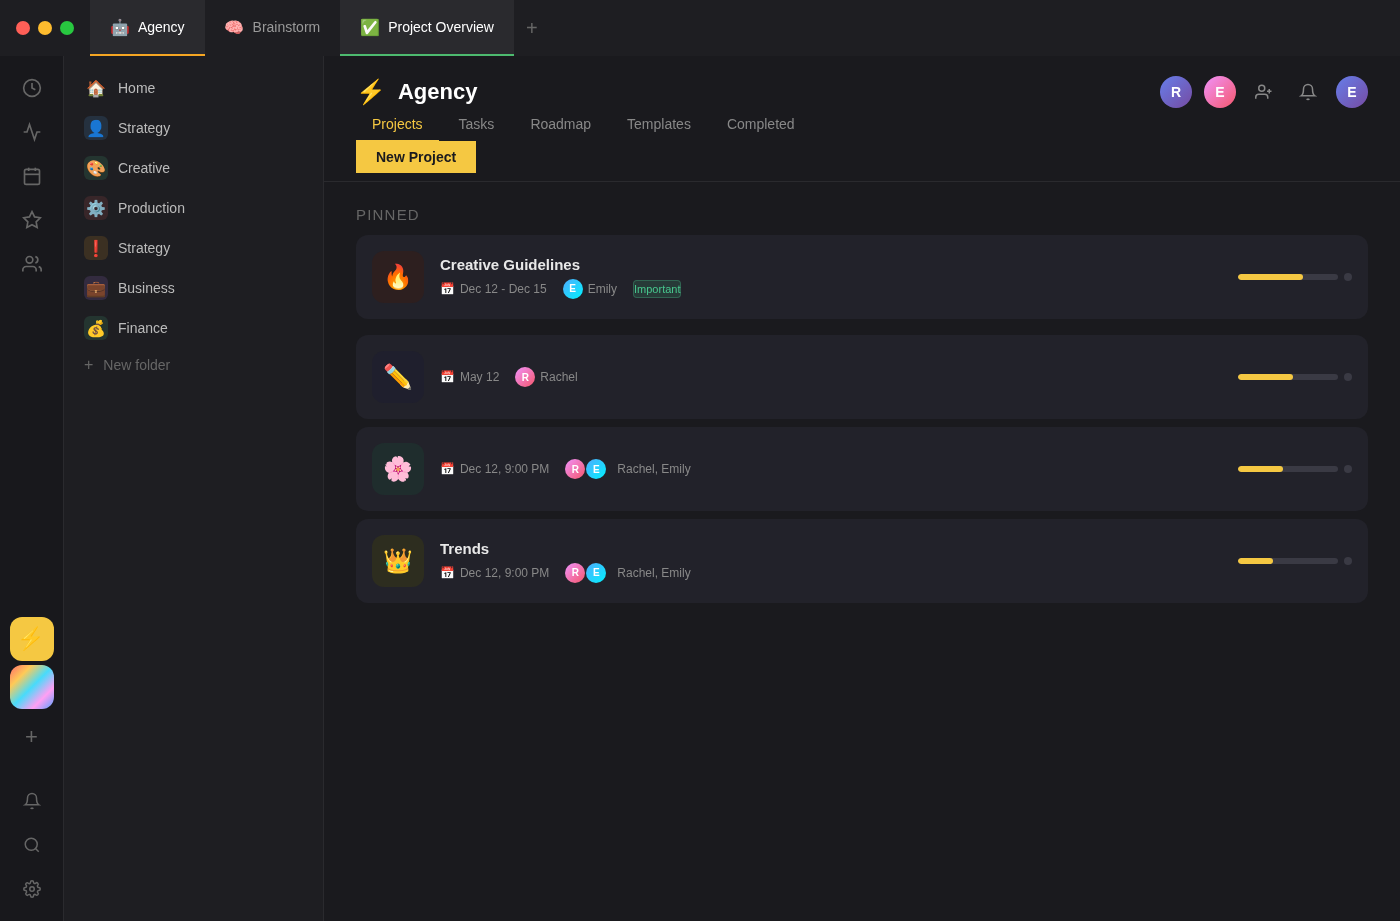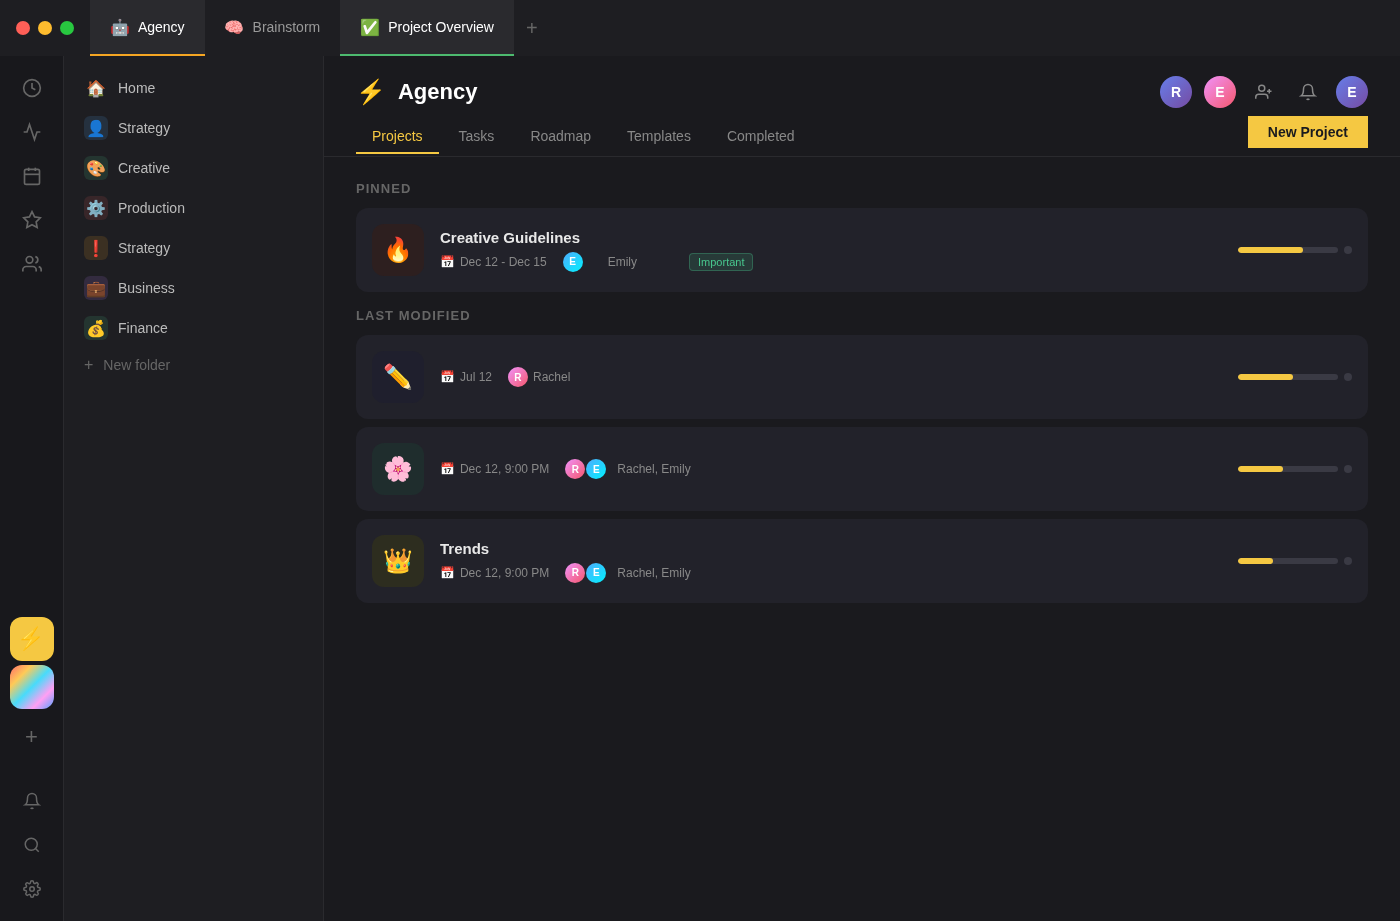--- a/index.html
+++ b/index.html
@@ -239,22 +239,22 @@
       font-weight: 600;
       cursor: pointer;
       margin-bottom: 8px;
     }
 
     
     .projects-body {
       padding: 24px 32px;
     }
     .section-label {
-      font-size: 13px;
-      font-weight: 700;
+      font-size: 15px;
+      font-weight: 400;
       color: #666;
       letter-spacing: 0.08em;
       text-transform: uppercase;
       margin-bottom: 12px;
     }
 
     
     .project-card {
       display: flex;
       align-items: center;
@@ -295,24 +295,23 @@
     .meta-item {
       display: flex;
       align-items: center;
       gap: 5px;
     }
     .meta-icon { font-size: 12px; }
     .tag-important {
       background: rgba(72, 199, 142, 0.15);
       color: #48c78e;
       border: 1px solid rgba(72, 199, 142, 0.3);
-      padding: 2px 8px;
+      padding: 2px 0;
       border-radius: 4px;
       font-size: 11px;
-      margin-left: 36px;
     }
     .avatar-small {
       width: 20px;
       height: 20px;
       border-radius: 50%;
       display: inline-flex;
       align-items: center;
       justify-content: center;
       font-size: 10px;
       font-weight: 600;
@@ -501,21 +500,21 @@
         <div class="header-icon-btn">
           <svg width="18" height="18" viewBox="0 0 24 24" fill="none" stroke="currentColor" stroke-width="2">
               <path d="M18 8A6 6 0 0 0 6 8c0 7-3 9-3 9h18s-3-2-3-9"></path>
               <path d="M13.73 21a2 2 0 0 1-3.46 0"></path>
             </svg>
         </div>
         <div class="avatar" style="background:linear-gradient(135deg,#667eea,#764ba2);color:white;">E</div>
       </div>
     </div>
 
-    <div style="display:flex;align-items:center;padding:0 32px;margin-top:8px;border-bottom:1px solid #2a2a2e;">
+    <div style="display:flex;align-items:flex-start;padding:0 32px;margin-top:0;border-bottom:1px solid #2a2a2e;flex-direction:column;">
       <div style="display:flex;gap:4px;flex:1;">
         <div class="nav-tab active">
           <span>Projects</span>
         </div>
         <div class="nav-tab">
           <span>Tasks</span>
         </div>
         <div class="nav-tab">
           <span>Roadmap</span>
         </div>
@@ -537,43 +536,42 @@
         <div class="project-thumb" style="background:#2d1f1f;">🔥</div>
         <div class="project-info">
           <div class="project-name">Creative Guidelines</div>
           <div class="project-meta">
             <div class="meta-item">
               <span class="meta-icon">📅</span>
               <span>Dec 12 - Dec 15</span>
             </div>
             <div class="meta-item">
               <span class="avatar-small as-emily">E</span>
-              <span style="margin-left:20px;">Emily</span>
+              <span style="margin-left:0;">Emily</span>
             </div>
             <div class="tag-important">Important</div>
           </div>
         </div>
         <div class="project-progress">
           <div class="progress-bar-container">
             <div class="progress-bar-fill progress-yellow" style="width:65%;"></div>
           </div>
           <div class="progress-dots"></div>
         </div>
       </div>
 
       <div style="margin-top:16px;">
-        <div class="section-label">LAST MODIFIED</div>
 
         <div class="project-card">
           <div class="project-thumb" style="background:#1f1f2d;">✏️</div>
           <div class="project-info">
             <div class="project-meta">
               <div class="meta-item">
                 <span class="meta-icon">📅</span>
-                <span>Jul 12</span>
+                <span>May 12</span>
               </div>
               <div class="meta-item">
                 <span class="avatar-small as-rachel">R</span>
                 <span style="margin-left:0;">Rachel</span>
               </div>
             </div>
           </div>
           <div class="project-progress">
             <div class="progress-bar-container">
               <div class="progress-bar-fill progress-yellow" style="width:55%;"></div>

